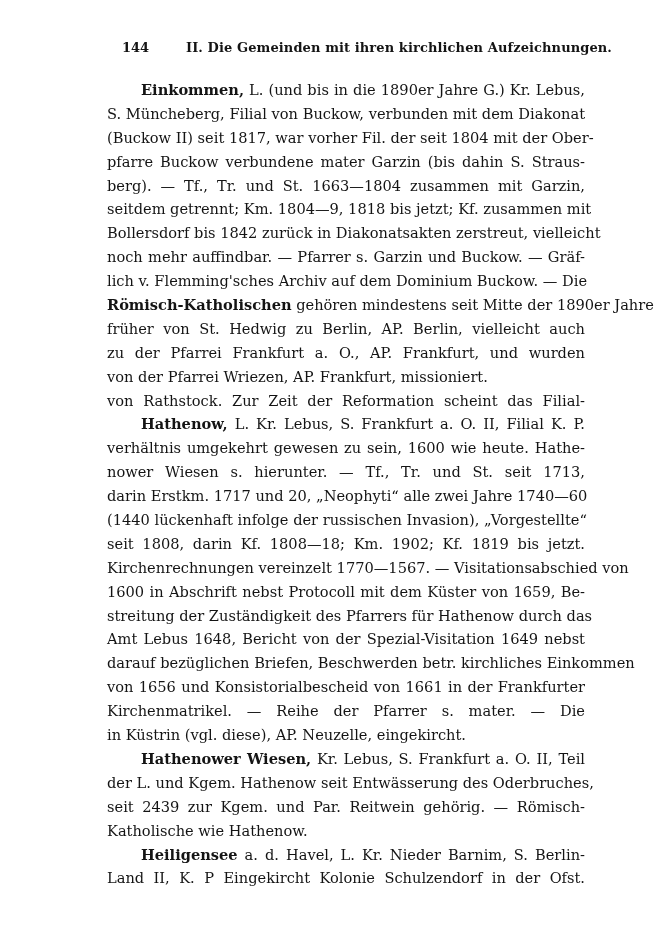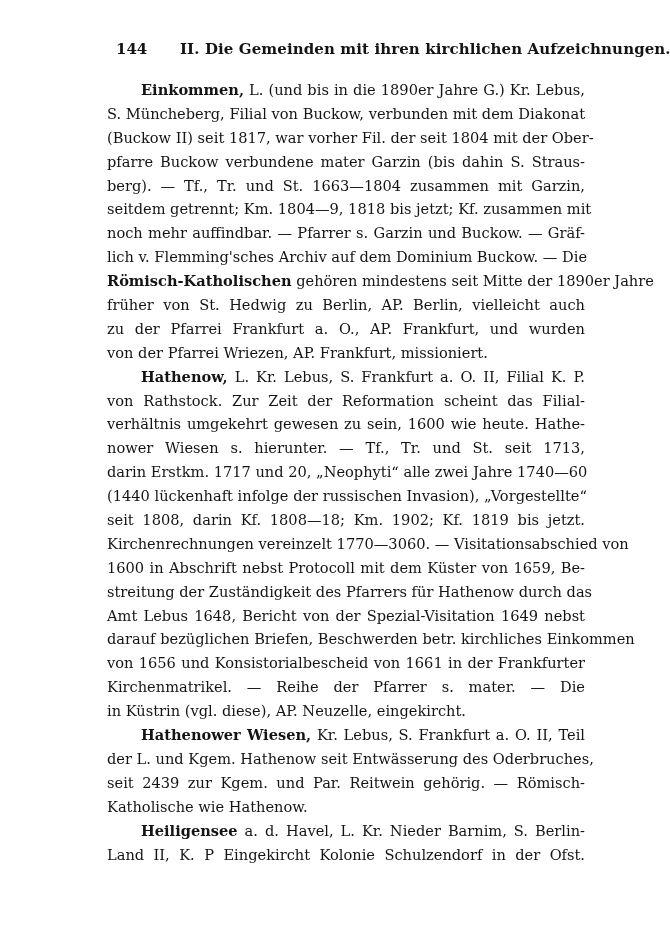--- a/index.html
+++ b/index.html
@@ -3,22 +3,22 @@
 <meta charset="utf-8">
 <style>
   html, body { margin: 0; padding: 0; background: #ffffff; }
   body { width: 670px; height: 947px; position: relative; overflow: hidden; }
   .page {
     position: absolute; left: 0; top: 0; width: 670px; height: 947px;
     background: #ffffff; color: #141414;
     font-family: "DejaVu Serif", serif;
   }
   .header {
-    position: absolute; left: 116px; top: 40px; width: 470px;
-    font-size: 15px; white-space: nowrap;
+    position: absolute; left: 122px; top: 40px; width: 470px;
+    font-size: 13px; white-space: nowrap;
   }
   .header .num { display: inline-block; width: 64px; font-weight: bold; }
   .header .title { font-weight: bold; letter-spacing: 0.1px; }
   .body {
     position: absolute; left: 107px; top: 78px; width: 478px;
     font-size: 14.6px; line-height: 23.9px;
   }
   .line { display: block; white-space: nowrap; text-align: justify; text-align-last: justify; height: 23.9px; overflow: visible; }
   .line.last { text-align-last: left; }
   .line.indent { padding-left: 34px; }
@@ -31,34 +31,35 @@
   <div class="header">
     <span class="num">144</span><span class="title">II. Die Gemeinden mit ihren kirchlichen Aufzeichnungen.</span>
   </div>
   <div class="body" id="body">
       <span class="line indent"><span class="hw">Einkommen,</span><span> L. (und bis in die 1890er Jahre G.)  Kr. Lebus,</span></span>
       <span class="line"><span>S. Müncheberg, Filial von Buckow, verbunden mit dem Diakonat</span></span>
       <span class="line"><span>(Buckow II) seit 1817, war vorher Fil. der seit 1804 mit der Ober-</span></span>
       <span class="line"><span>pfarre Buckow verbundene mater Garzin (bis dahin S. Straus-</span></span>
       <span class="line"><span>berg). — Tf., Tr. und St. 1663—1804 zusammen mit Garzin,</span></span>
       <span class="line"><span>seitdem getrennt; Km. 1804—9, 1818 bis jetzt; Kf. zusammen mit</span></span>
+      <span class="line"><span>Bollersdorf bis 1842 zurück in Diakonatsakten zerstreut, vielleicht</span></span>
       <span class="line"><span>noch mehr auffindbar. — Pfarrer s. Garzin und Buckow. — Gräf-</span></span>
       <span class="line"><span>lich v. Flemming'sches Archiv auf dem Dominium Buckow. — Die</span></span>
       <span class="line"><span class="hw">Römisch-Katholischen</span><span> gehören mindestens seit Mitte der 1890er Jahre</span></span>
       <span class="line"><span>früher von St. Hedwig zu Berlin, AP. Berlin, vielleicht auch</span></span>
       <span class="line"><span>zu der Pfarrei Frankfurt a. O., AP. Frankfurt, und wurden</span></span>
       <span class="line last"><span>von der Pfarrei Wriezen, AP. Frankfurt, missioniert.</span></span>
+      <span class="line"><span>von Rathstock.  Zur Zeit der Reformation scheint das Filial-</span></span>
       <span class="line indent"><span class="hw">Hathenow,</span><span> L.  Kr. Lebus, S. Frankfurt a. O. II, Filial K. P.</span></span>
-      <span class="line"><span>von Rathstock.  Zur Zeit der Reformation scheint das Filial-</span></span>
       <span class="line"><span>verhältnis umgekehrt gewesen zu sein, 1600 wie heute.  Hathe-</span></span>
       <span class="line"><span>nower Wiesen s. hierunter. — Tf., Tr. und St. seit 1713,</span></span>
       <span class="line"><span>darin Erstkm. 1717 und 20, „Neophyti“ alle zwei Jahre 1740—60</span></span>
       <span class="line"><span>(1440 lückenhaft infolge der russischen Invasion), „Vorgestellte“</span></span>
       <span class="line"><span>seit 1808, darin Kf. 1808—18; Km. 1902; Kf. 1819 bis jetzt.</span></span>
-      <span class="line"><span>Kirchenrechnungen vereinzelt 1770—3060. — Visitationsabschied von</span></span>
+      <span class="line"><span>Kirchenrechnungen vereinzelt 1770—1567. — Visitationsabschied von</span></span>
       <span class="line"><span>1600 in Abschrift nebst Protocoll mit dem Küster von 1659, Be-</span></span>
       <span class="line"><span>streitung der Zuständigkeit des Pfarrers für Hathenow durch das</span></span>
       <span class="line"><span>Amt Lebus 1648, Bericht von der Spezial-Visitation 1649 nebst</span></span>
       <span class="line"><span>darauf bezüglichen Briefen, Beschwerden betr. kirchliches Einkommen</span></span>
       <span class="line"><span>von 1656 und Konsistorialbescheid von 1661 in der Frankfurter</span></span>
       <span class="line"><span>Kirchenmatrikel. — Reihe der Pfarrer s. mater. — Die</span></span>
       <span class="line last"><span>in Küstrin (vgl. diese), AP. Neuzelle, eingekircht.</span></span>
       <span class="line indent"><span class="hw">Hathenower Wiesen,</span><span> Kr. Lebus, S. Frankfurt a. O. II, Teil</span></span>
       <span class="line"><span>der L. und Kgem. Hathenow seit Entwässerung des Oderbruches,</span></span>
       <span class="line"><span>seit 2439 zur Kgem. und Par. Reitwein gehörig. — Römisch-</span></span>

